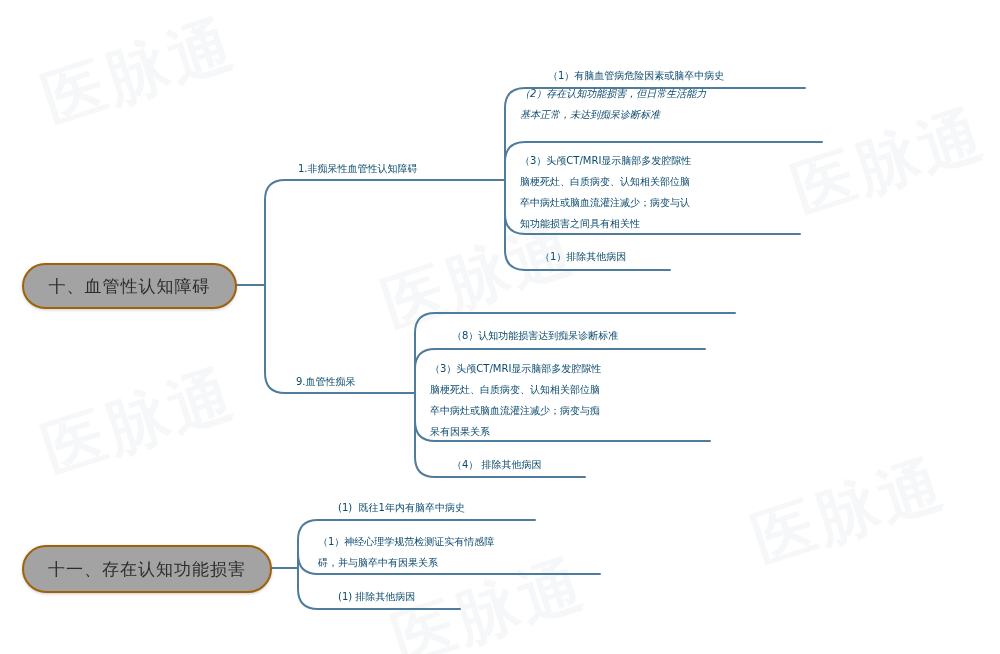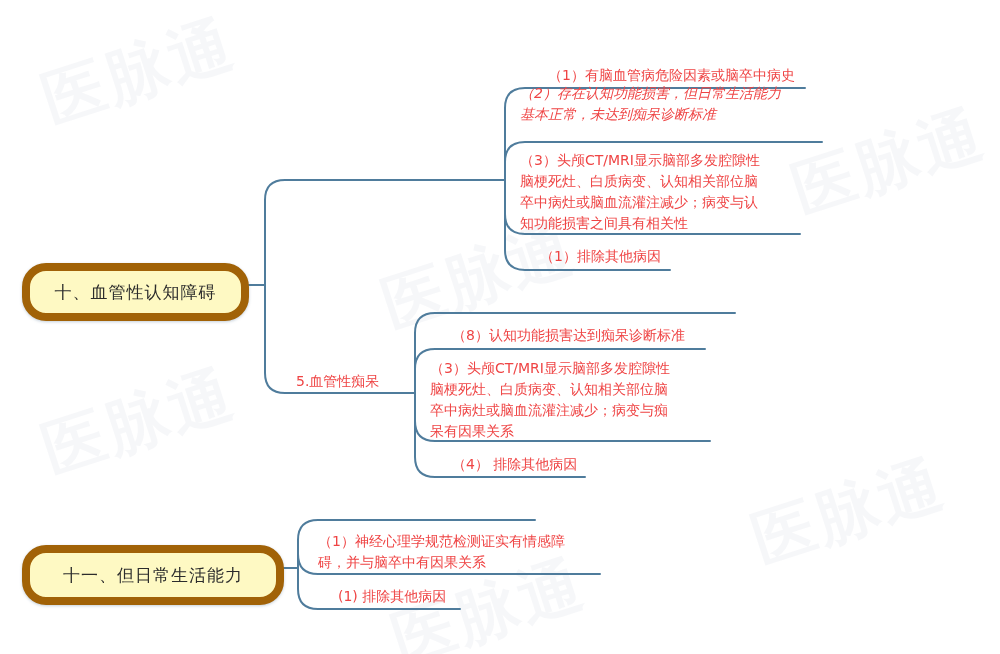--- a/index.html
+++ b/index.html
@@ -1,25 +1,25 @@
 <!DOCTYPE html>
 <html><head>
 <meta charset="utf-8">
 <style>
   html, body { margin:0; padding:0; background:#ffffff; }
   #canvas { position:relative; width:1000px; height:654px; overflow:hidden; background:#fff;
     font-family: "DejaVu Sans", "Liberation Sans", sans-serif; color:#333; }
   svg.lines { position:absolute; left:0; top:0; }
   .wm { position:absolute; font-size:62px; font-weight:bold; color:rgba(200,205,215,0.16);
     transform:rotate(-18deg); letter-spacing:4px; white-space:nowrap; pointer-events:none; }
-  .root { position:absolute; border:8px solid #a16207; border-radius:24px;
-    background:#fef9c3; box-shadow:0 1px 3px rgba(90,120,150,0.35);
+  .root { position:absolute; border:2px solid #a16207; border-radius:24px;
+    background:#a3a3a3; box-shadow:0 1px 3px rgba(90,120,150,0.35);
     display:flex; align-items:center; justify-content:center;
     font-size:17px; color:#2c2c2c; letter-spacing:1px; }
-  .lbl { position:absolute; font-size:14px; line-height:21px; color:#ef4444; white-space:pre; }
+  .lbl { position:absolute; font-size:10px; line-height:21px; color:#0c4a6e; white-space:pre; }
 </style>
 </head>
 <body>
 
 <div id="canvas">
 
   <div class="wm" style="left:40px;top:30px;">医脉通</div>
   <div class="wm" style="left:380px;top:235px;">医脉通</div>
   <div class="wm" style="left:790px;top:120px;">医脉通</div>
   <div class="wm" style="left:40px;top:380px;">医脉通</div>
@@ -44,39 +44,41 @@
       <path d="M268 568 H298"></path>
       <path d="M535 520 H318 Q298 520 298 540 V589 Q298 609 318 609 H460"></path>
       <path d="M600 574 H318 Q298 574 298 554"></path>
     </g>
   </svg>
 
   <div class="root" style="left:22px;top:263px;width:211px;height:42px;">
     <span>十、血管性认知障碍</span>
   </div>
 
+  <div class="lbl" style="left:298px;top:158px;">1.非痴呆性血管性认知障碍</div>
 
   <div class="lbl" style="left:548px;top:65px;">（1）有脑血管病危险因素或脑卒中病史</div>
   <div class="lbl" style="left:520px;top:83px;font-style:italic;">（2）存在认知功能损害，但日常生活能力
 基本正常，未达到痴呆诊断标准</div>
   <div class="lbl" style="left:520px;top:150px;">（3）头颅CT/MRI显示脑部多发腔隙性
 脑梗死灶、白质病变、认知相关部位脑
 卒中病灶或脑血流灌注减少；病变与认
 知功能损害之间具有相关性</div>
   <div class="lbl" style="left:540px;top:246px;">（1）排除其他病因</div>
 
-  <div class="lbl" style="left:296px;top:371px;">5.血管性痴呆</div>
+  <div class="lbl" style="left:296px;top:371px;">9.血管性痴呆</div>
 
   <div class="lbl" style="left:452px;top:325px;">（8）认知功能损害达到痴呆诊断标准</div>
   <div class="lbl" style="left:430px;top:358px;">（3）头颅CT/MRI显示脑部多发腔隙性
 脑梗死灶、白质病变、认知相关部位脑
 卒中病灶或脑血流灌注减少；病变与痴
 呆有因果关系</div>
   <div class="lbl" style="left:452px;top:454px;">（4） 排除其他病因</div>
 
   <div class="root" style="left:22px;top:545px;width:246px;height:44px;">
-    <span>十一、但日常生活能力</span>
+    <span>十一、存在认知功能损害</span>
   </div>
 
+  <div class="lbl" style="left:338px;top:497px;">(1)  既往1年内有脑卒中病史</div>
   <div class="lbl" style="left:318px;top:531px;">（1）神经心理学规范检测证实有情感障
 碍，并与脑卒中有因果关系</div>
   <div class="lbl" style="left:338px;top:586px;">(1) 排除其他病因</div>
 </div>
 
 </body></html>

